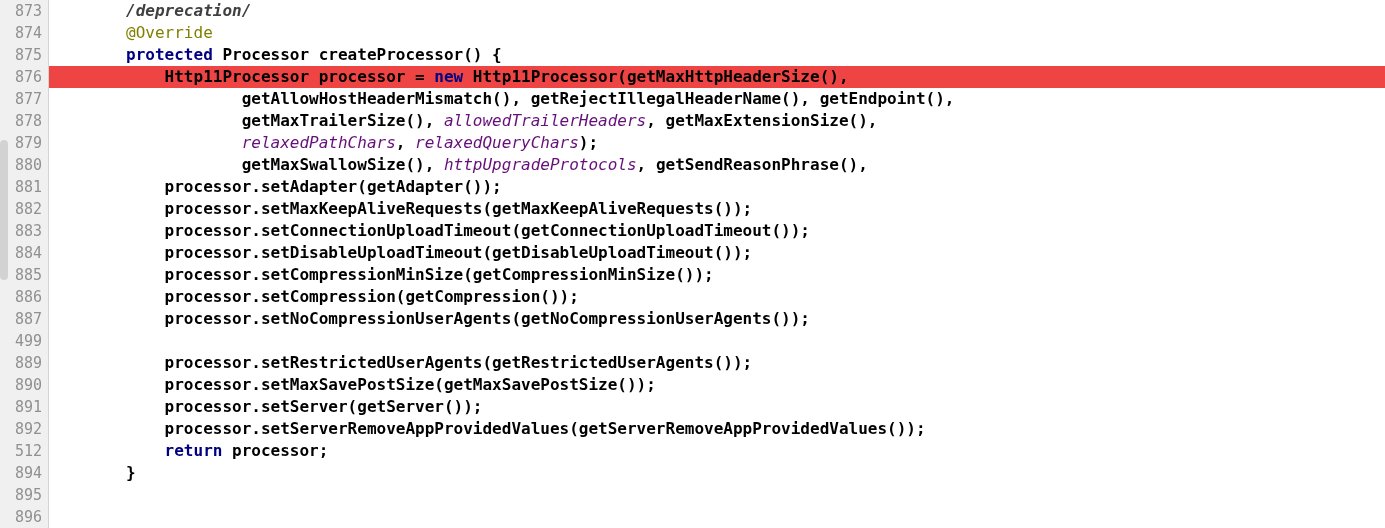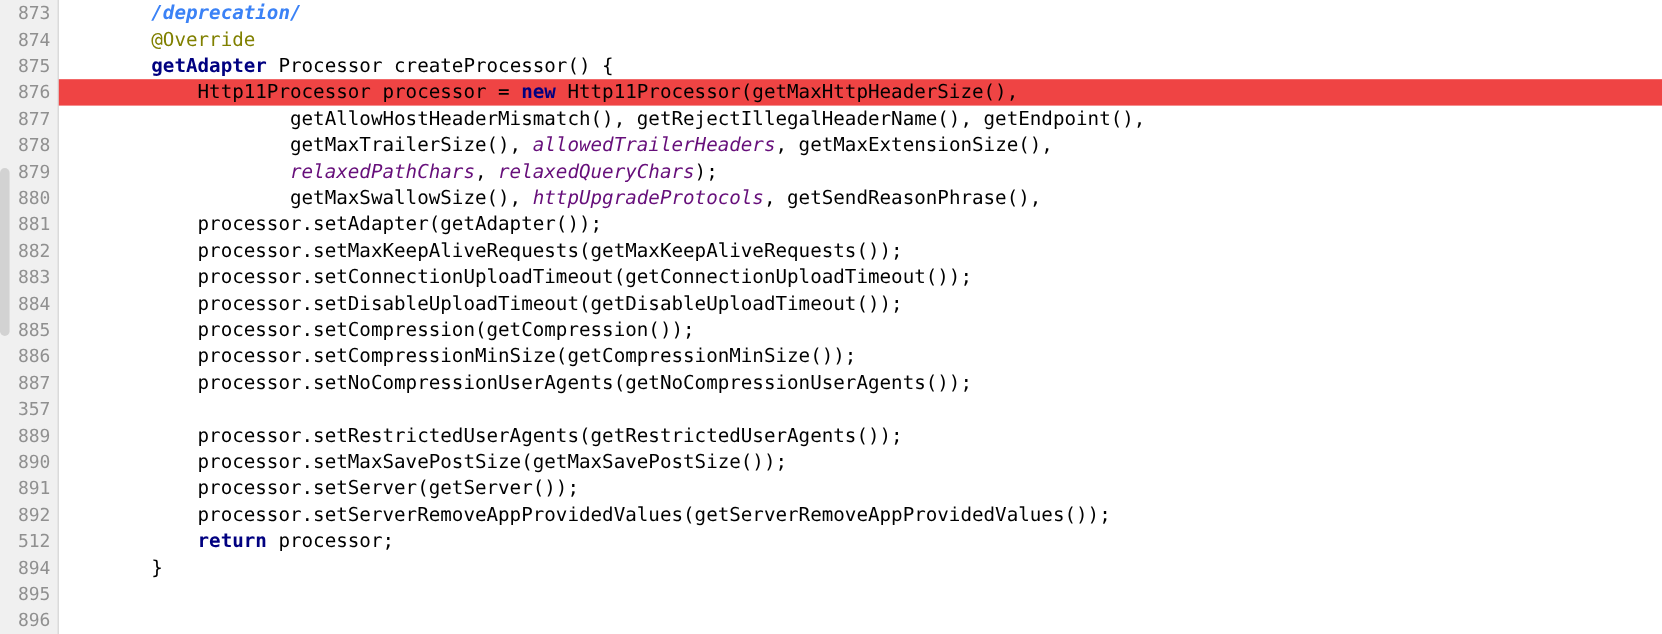--- a/index.html
+++ b/index.html
@@ -52,23 +52,23 @@
   }
   .code-line {
     height: 22px;
     line-height: 22px;
     white-space: pre;
     padding-left: 0;
   }
   .highlight { background: #ef4444; }
   .kw { color: #000080; font-weight: bold; }
   .ann { color: #808000; }
-  .cmt { color: #3b82f6; font-style: italic; font-weight: bold;}
+  .cmt { color: #404040; font-style: italic; font-weight: bold;}
   .field { color: #660e7a; font-style: italic; }
-  .plain { color: #000000; }
+  .plain { color: #000000; font-weight: bold; }
   .breakpoint {
     width: 14px; height: 14px; border-radius: 50%;
     background: #c75450;
     position: absolute;
     left: 24px; top: 4px;
   }
   .bulb {
     width: 14px; height: 14px;
     position: absolute;
     left: 10px; top: 3px;
@@ -124,21 +124,21 @@
         <div class="gutter-row">878</div>
         <div class="gutter-row">879</div>
         <div class="gutter-row">880</div>
         <div class="gutter-row">881</div>
         <div class="gutter-row">882</div>
         <div class="gutter-row">883</div>
         <div class="gutter-row">884</div>
         <div class="gutter-row">885</div>
         <div class="gutter-row">886</div>
         <div class="gutter-row">887</div>
-        <div class="gutter-row">357</div>
+        <div class="gutter-row">499</div>
         <div class="gutter-row">889</div>
         <div class="gutter-row">890</div>
         <div class="gutter-row">891</div>
         <div class="gutter-row">892</div>
         <div class="gutter-row">512</div>
         <div class="gutter-row">894</div>
         <div class="gutter-row">895</div>
         <div class="gutter-row">896</div>
       </div>
     <div class="marker-col" id="mkcol">
@@ -201,32 +201,32 @@
           <div class="fold-mark">−</div>
         </div>
         <div class="gutter-row"></div>
         <div class="gutter-row"></div>
       </div>
   </div>
 
   <div class="code-area" id="codearea">
       <div class="code-line"><span class="plain">        </span><span class="cmt">/deprecation/</span></div>
       <div class="code-line"><span class="plain">        </span><span class="ann">@Override</span></div>
-      <div class="code-line"><span class="plain">        </span><span class="kw">getAdapter </span><span class="plain">Processor createProcessor() {</span></div>
+      <div class="code-line"><span class="plain">        </span><span class="kw">protected </span><span class="plain">Processor createProcessor() {</span></div>
       <div class="code-line highlight"><span class="plain">            </span><span class="plain">Http11Processor processor = </span><span class="kw">new </span><span class="plain">Http11Processor(getMaxHttpHeaderSize(),</span></div>
       <div class="code-line"><span class="plain">                    </span><span class="plain">getAllowHostHeaderMismatch(), getRejectIllegalHeaderName(), getEndpoint(),</span></div>
       <div class="code-line"><span class="plain">                    </span><span class="plain">getMaxTrailerSize(), </span><span class="field">allowedTrailerHeaders</span><span class="plain">, getMaxExtensionSize(),</span></div>
       <div class="code-line"><span class="plain">                    </span><span class="field">relaxedPathChars</span><span class="plain">, </span><span class="field">relaxedQueryChars</span><span class="plain">);</span></div>
       <div class="code-line"><span class="plain">                    </span><span class="plain">getMaxSwallowSize(), </span><span class="field">httpUpgradeProtocols</span><span class="plain">, getSendReasonPhrase(),</span></div>
       <div class="code-line"><span class="plain">            </span><span class="plain">processor.setAdapter(getAdapter());</span></div>
       <div class="code-line"><span class="plain">            </span><span class="plain">processor.setMaxKeepAliveRequests(getMaxKeepAliveRequests());</span></div>
       <div class="code-line"><span class="plain">            </span><span class="plain">processor.setConnectionUploadTimeout(getConnectionUploadTimeout());</span></div>
       <div class="code-line"><span class="plain">            </span><span class="plain">processor.setDisableUploadTimeout(getDisableUploadTimeout());</span></div>
+      <div class="code-line"><span class="plain">            </span><span class="plain">processor.setCompressionMinSize(getCompressionMinSize());</span></div>
       <div class="code-line"><span class="plain">            </span><span class="plain">processor.setCompression(getCompression());</span></div>
-      <div class="code-line"><span class="plain">            </span><span class="plain">processor.setCompressionMinSize(getCompressionMinSize());</span></div>
       <div class="code-line"><span class="plain">            </span><span class="plain">processor.setNoCompressionUserAgents(getNoCompressionUserAgents());</span></div>
       <div class="code-line"><span class="plain">            </span></div>
       <div class="code-line"><span class="plain">            </span><span class="plain">processor.setRestrictedUserAgents(getRestrictedUserAgents());</span></div>
       <div class="code-line"><span class="plain">            </span><span class="plain">processor.setMaxSavePostSize(getMaxSavePostSize());</span></div>
       <div class="code-line"><span class="plain">            </span><span class="plain">processor.setServer(getServer());</span></div>
       <div class="code-line"><span class="plain">            </span><span class="plain">processor.setServerRemoveAppProvidedValues(getServerRemoveAppProvidedValues());</span></div>
       <div class="code-line"><span class="plain">            </span><span class="kw">return </span><span class="plain">processor;</span></div>
       <div class="code-line"><span class="plain">        </span><span class="plain">}</span></div>
       <div class="code-line"><span class="plain"></span><span class="plain"></span></div>
       <div class="code-line"><span class="plain"></span><span class="plain"></span></div>

